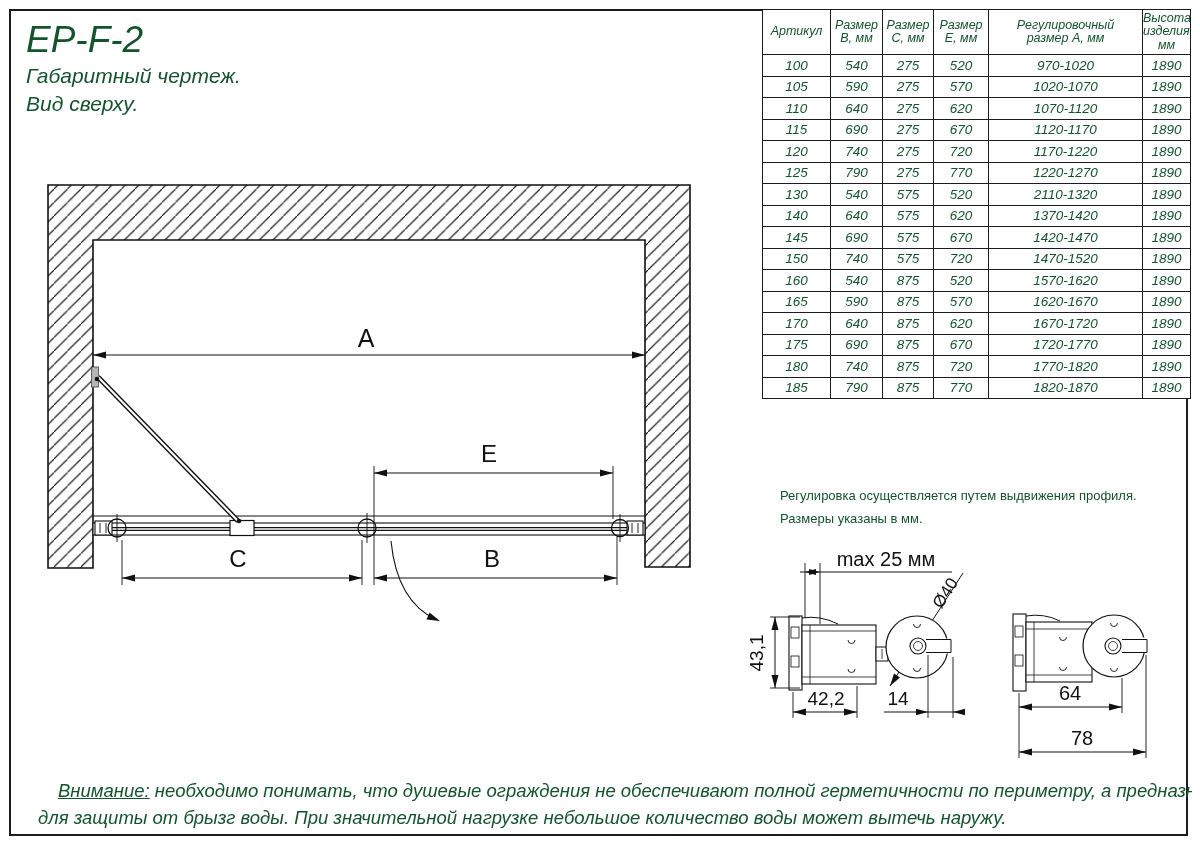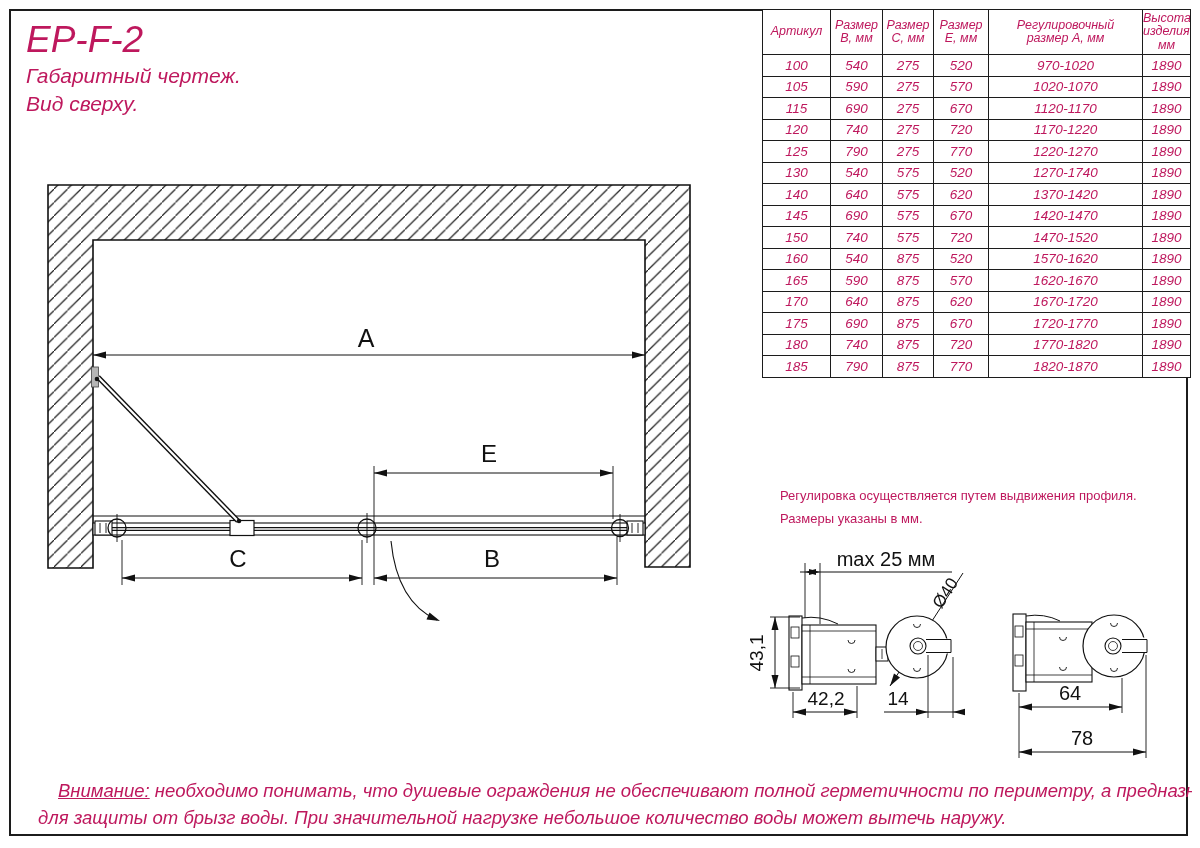--- a/index.html
+++ b/index.html
@@ -1,17 +1,17 @@
 <!DOCTYPE html>
 <html><head>
 <meta charset="utf-8">
 <style>
   html,body{margin:0;padding:0;background:#fff;}
   .page{position:relative;width:1192px;height:848px;background:#fff;overflow:hidden;
-        font-family:"Liberation Sans",sans-serif;color:#be185d;}
+        font-family:"Liberation Sans",sans-serif;color:#14532d;}
   .frame{position:absolute;left:9px;top:9px;width:1179px;height:827px;border:2px solid #1c1c1c;box-sizing:border-box;}
   .title-block{position:absolute;left:26px;top:18px;font-style:italic;}
   .model{font-size:37px;line-height:44px;}
   .sub{font-size:21px;line-height:28px;}
   table.sizes{position:absolute;left:762px;top:9px;width:428px;border-collapse:collapse;table-layout:fixed;
         background:#fff;}
   table.sizes th,table.sizes td{border:1.4px solid #1c1c1c;text-align:center;vertical-align:middle;
         font-style:italic;padding:0;overflow:hidden;}
   table.sizes th{height:44px;font-size:12.5px;font-weight:normal;line-height:13.5px;white-space:pre-line;}
   table.sizes td{height:20.5px;font-size:13.5px;}
@@ -69,20 +69,28 @@
         </tr>
         <tr>
           <td>105</td>
           <td>590</td>
           <td>275</td>
           <td>570</td>
           <td>1020-1070</td>
           <td>1890</td>
         </tr>
         <tr>
+          <td>110</td>
+          <td>640</td>
+          <td>275</td>
+          <td>620</td>
+          <td>1070-1120</td>
+          <td>1890</td>
+        </tr>
+        <tr>
           <td>115</td>
           <td>690</td>
           <td>275</td>
           <td>670</td>
           <td>1120-1170</td>
           <td>1890</td>
         </tr>
         <tr>
           <td>120</td>
           <td>740</td>
@@ -97,21 +105,21 @@
           <td>275</td>
           <td>770</td>
           <td>1220-1270</td>
           <td>1890</td>
         </tr>
         <tr>
           <td>130</td>
           <td>540</td>
           <td>575</td>
           <td>520</td>
-          <td>1270-1740</td>
+          <td>2110-1320</td>
           <td>1890</td>
         </tr>
         <tr>
           <td>140</td>
           <td>640</td>
           <td>575</td>
           <td>620</td>
           <td>1370-1420</td>
           <td>1890</td>
         </tr>

